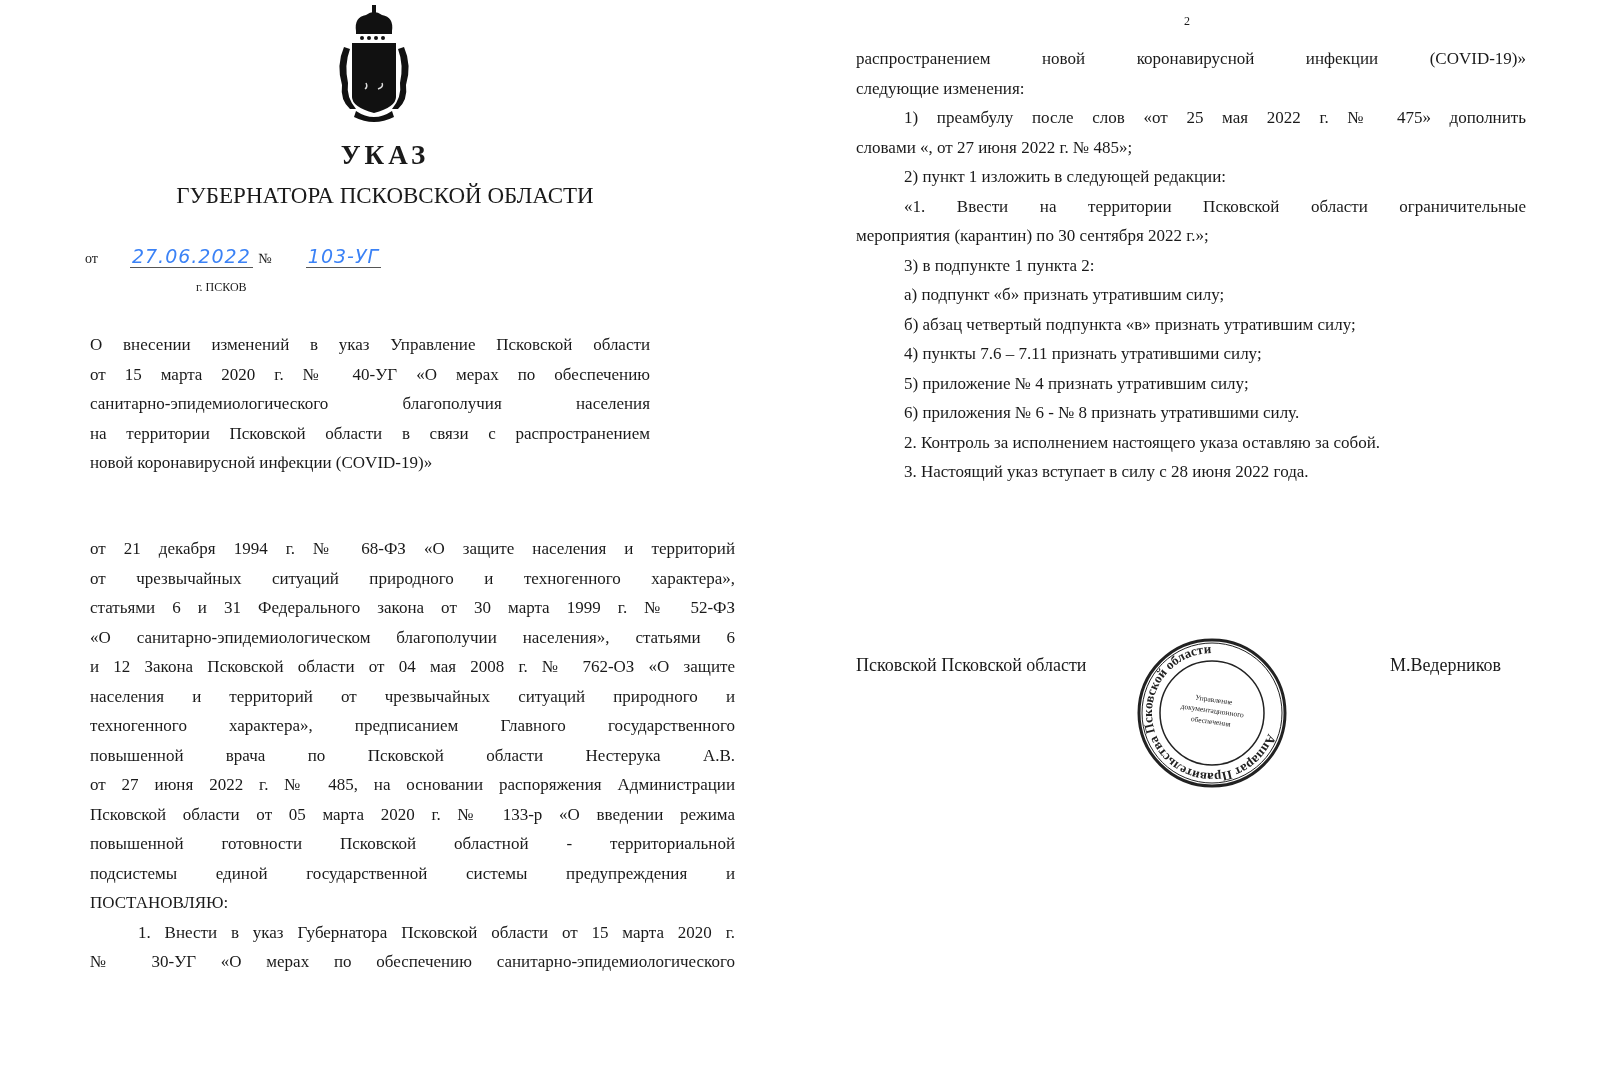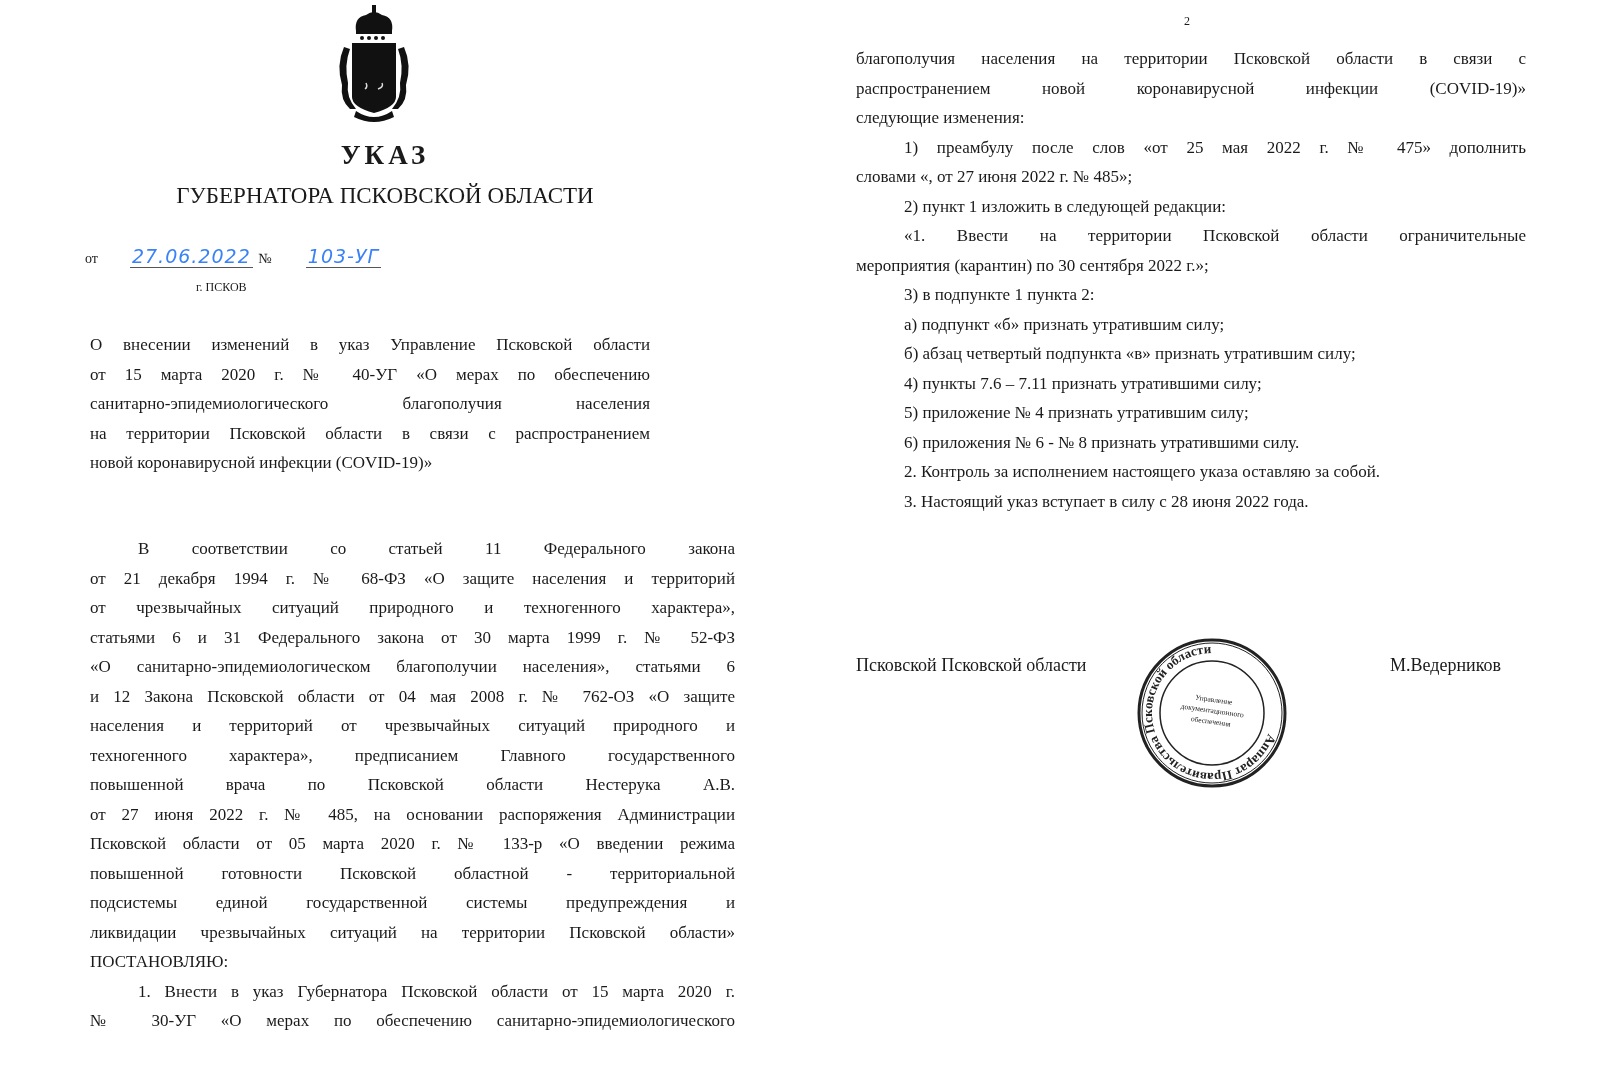--- a/index.html
+++ b/index.html
@@ -67,45 +67,42 @@
 
   <div class="para" id="subject">
     <div class="line justify" style="white-space: normal; text-align: justify; text-align-last: justify;">О внесении изменений в указ Управление Псковской области</div>
     <div class="line justify" style="white-space: normal; text-align: justify; text-align-last: justify;">от 15 марта 2020 г. № 40-УГ «О мерах по обеспечению</div>
     <div class="line justify" style="white-space: normal; text-align: justify; text-align-last: justify;">санитарно-эпидемиологического благополучия населения</div>
     <div class="line justify" style="white-space: normal; text-align: justify; text-align-last: justify;">на территории Псковской области в связи с распространением</div>
     <div class="line">новой коронавирусной инфекции (COVID-19)»</div>
   </div>
 
   <div class="para" id="preamble">
-    <div class="line justify" style="padding-left: 48px; white-space: normal; text-align: justify; text-align-last: justify;">В соответствии со статьей 11 Федерального закона</div>
     <div class="line justify" style="white-space: normal; text-align: justify; text-align-last: justify;">от 21 декабря 1994 г. № 68-ФЗ «О защите населения и территорий</div>
     <div class="line justify" style="white-space: normal; text-align: justify; text-align-last: justify;">от чрезвычайных ситуаций природного и техногенного характера»,</div>
     <div class="line justify" style="white-space: normal; text-align: justify; text-align-last: justify;">статьями 6 и 31 Федерального закона от 30 марта 1999 г. № 52-ФЗ</div>
     <div class="line justify" style="white-space: normal; text-align: justify; text-align-last: justify;">«О санитарно-эпидемиологическом благополучии населения», статьями 6</div>
     <div class="line justify" style="white-space: normal; text-align: justify; text-align-last: justify;">и 12 Закона Псковской области от 04 мая 2008 г. № 762-ОЗ «О защите</div>
     <div class="line justify" style="white-space: normal; text-align: justify; text-align-last: justify;">населения и территорий от чрезвычайных ситуаций природного и</div>
     <div class="line justify" style="white-space: normal; text-align: justify; text-align-last: justify;">техногенного характера», предписанием Главного государственного</div>
     <div class="line justify" style="white-space: normal; text-align: justify; text-align-last: justify;">повышенной врача по Псковской области Нестерука А.В.</div>
     <div class="line justify" style="white-space: normal; text-align: justify; text-align-last: justify;">от 27 июня 2022 г. № 485, на основании распоряжения Администрации</div>
     <div class="line justify" style="white-space: normal; text-align: justify; text-align-last: justify;">Псковской области от 05 марта 2020 г. № 133-р «О введении режима</div>
     <div class="line justify" style="white-space: normal; text-align: justify; text-align-last: justify;">повышенной готовности Псковской областной - территориальной</div>
     <div class="line justify" style="white-space: normal; text-align: justify; text-align-last: justify;">подсистемы единой государственной системы предупреждения и</div>
-    <div class="line justify" style="white-space: normal; text-align: justify; text-align-last: justify;">ликвидации чрезвычайных ситуаций на территории Псковской области»</div>
     <div class="line">ПОСТАНОВЛЯЮ:</div>
     <div class="line justify" style="padding-left: 48px; white-space: normal; text-align: justify; text-align-last: justify;">1. Внести в указ Губернатора Псковской области от 15 марта 2020 г.</div>
     <div class="line justify" style="white-space: normal; text-align: justify; text-align-last: justify;">№ 30-УГ «О мерах по обеспечению санитарно-эпидемиологического</div>
   </div>
 </div>
 
 <div class="page" id="page2">
   <div class="page-number">2</div>
 
   <div class="para" id="p2-body">
-    <div class="line justify" style="white-space: normal; text-align: justify; text-align-last: justify;">благополучия населения на территории Псковской области в связи с</div>
     <div class="line justify" style="white-space: normal; text-align: justify; text-align-last: justify;">распространением новой коронавирусной инфекции (COVID-19)»</div>
     <div class="line">следующие изменения:</div>
     <div class="line justify" style="padding-left: 48px; white-space: normal; text-align: justify; text-align-last: justify;">1) преамбулу после слов «от 25 мая 2022 г. № 475» дополнить</div>
     <div class="line">словами «, от 27 июня 2022 г. № 485»;</div>
     <div class="line" style="padding-left:48px">2) пункт 1 изложить в следующей редакции:</div>
     <div class="line justify" style="padding-left: 48px; white-space: normal; text-align: justify; text-align-last: justify;">«1. Ввести на территории Псковской области ограничительные</div>
     <div class="line">мероприятия (карантин) по 30 сентября 2022 г.»;</div>
     <div class="line" style="padding-left:48px">3) в подпункте 1 пункта 2:</div>
     <div class="line" style="padding-left:48px">а) подпункт «б» признать утратившим силу;</div>
     <div class="line" style="padding-left:48px">б) абзац четвертый подпункта «в» признать утратившим силу;</div>

